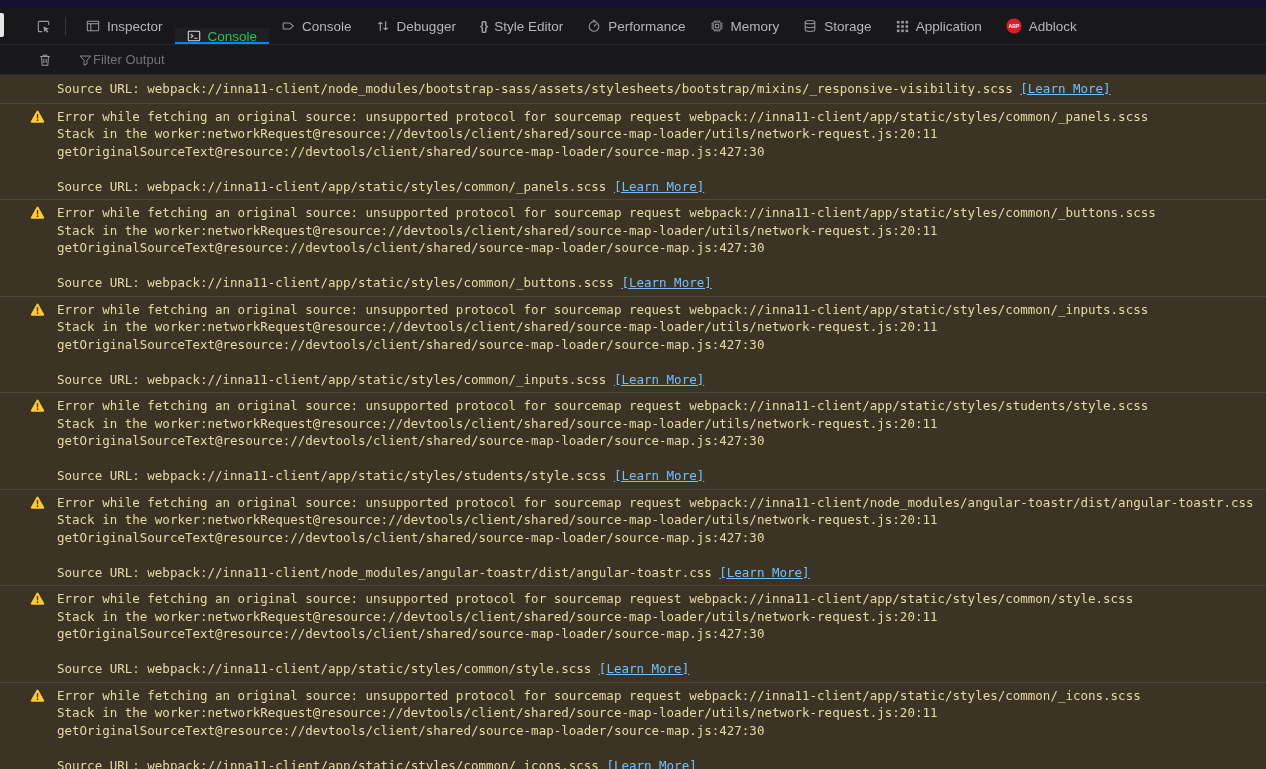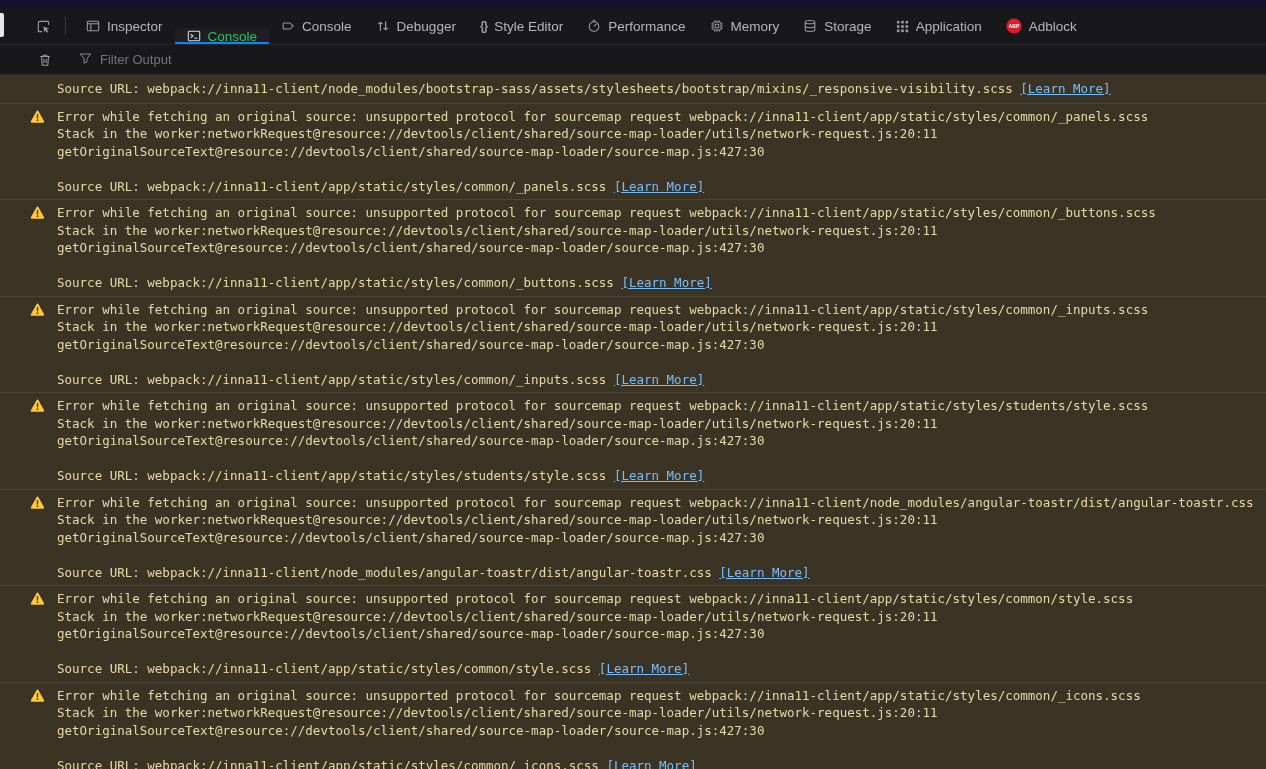--- a/index.html
+++ b/index.html
@@ -30,21 +30,21 @@
   }
   .tab-icon { display:flex; align-items:center; color:#9a9a9e; }
   .tab.active { color:#22c55e; background:#1f1f23; box-shadow:inset 0 -2px 0 #0a84ff;margin-top:20px; }
   .tab.active .tab-icon { color:#dcdcde; }
   .glyph-icon { font-size:12px; font-weight:bold; letter-spacing:-1px; }
 
   .filterbar {
     height:30px; background:#18181a; border-bottom:1px solid #2a2a2e;
     display:flex; align-items:center; padding-left:32px; color:#8f8f94;
   }
-  .filter-input-wrap { display:flex; align-items:flex-start; gap:8px; margin-left:4px; flex:1; }
+  .filter-input-wrap { display:flex; align-items:flex-end; gap:1px; margin-left:4px; flex:1; }
   .filter-icon { display:flex; color:#8f8f94; }
   .filter-input {
     background:transparent; border:none; outline:none; color:#d7d7db;
     font-size:13px; flex:1;
   }
   .filter-input::placeholder { color:#757578; }
 
   .console-output { height:694px; overflow:hidden; background:#18181a; }
 
   .msg {

